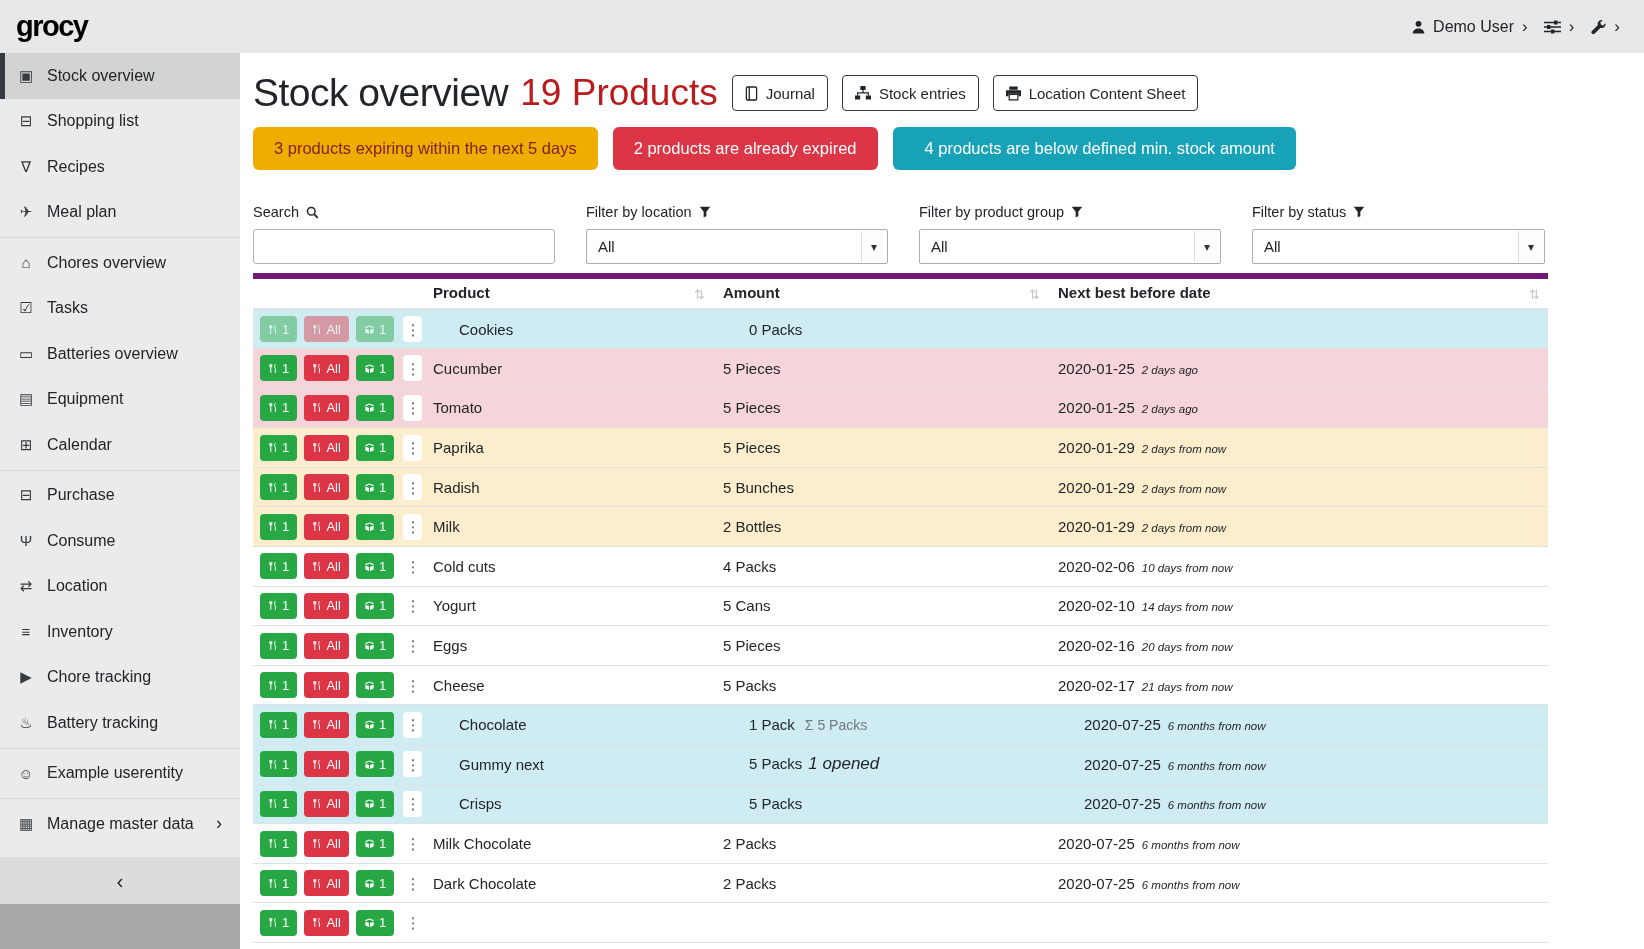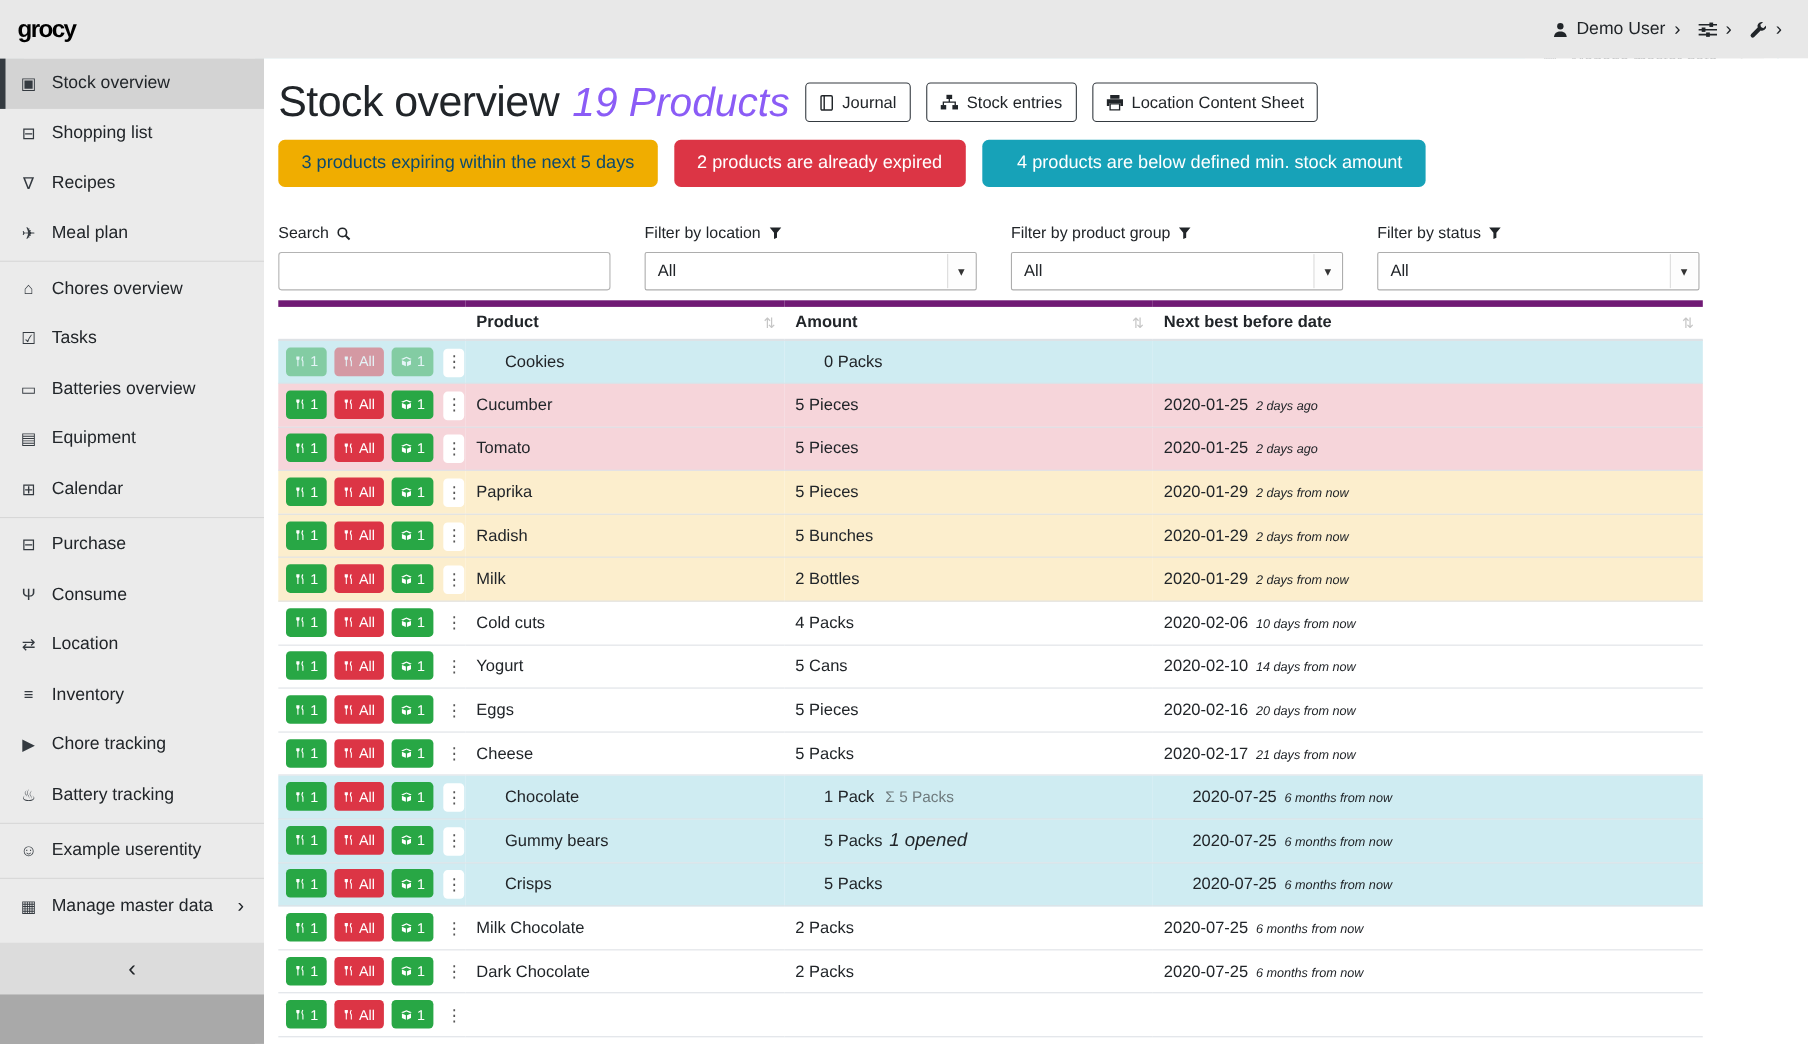--- a/index.html
+++ b/index.html
@@ -2,21 +2,21 @@
 <html style="--btn-green: #28a745; --btn-red: #dc3545; --row-info: #cfecf2; --row-danger: #f6d5da; --row-warning: #fceecd; --accent-dark: #343a40;"><head>
 <meta charset="utf-8">
 <style>
   * { box-sizing:border-box; margin:0; padding:0; }
   html,body { width:1644px; height:949px; overflow:hidden; }
   body { font-family:"Liberation Sans", sans-serif; background:#fff; color:#212529; }
 
   
   .topbar { position:fixed; top:0; left:0; width:1644px; height:53px; background:#e8e8e8;
             display:flex; align-items:center; justify-content:space-between; padding:0 24px 0 16px; z-index:10; }
-  .logo { font-size:22px; font-weight:800; letter-spacing:-1.5px; color:#000; cursor:pointer; }
+  .logo { font-size:29px; font-weight:800; letter-spacing:-1.5px; color:#000; cursor:pointer; }
   .topbar-right { display:flex; align-items:center; gap:16px; }
   .top-item { display:flex; align-items:center; gap:7px; font-size:16px; color:#212529; cursor:pointer; }
   .chev { font-size:17px; color:#212529; margin-left:1px; }
 
   
   .sidebar { position:fixed; top:53px; left:0; width:240px; height:896px; background:#ebebeb;
              display:flex; flex-direction:column; }
   .side-menu { flex:1 1 auto; overflow:hidden; }
   .side-item { position:relative; height:45.5px; display:flex; align-items:center; padding-left:15px;
                gap:10px; font-size:16px; color:#212529; cursor:pointer; }
@@ -30,21 +30,21 @@
                font-size:21px; color:#212529; cursor:pointer; }
   .side-bottomfill { height:45px; background:#a9a9a9; }
 
   
   .main { position:fixed; top:53px; left:240px; width:1404px; height:896px; background:#fff;
           padding:18px 0 0 13px; overflow:hidden; }
   .content { width:1295px; }
 
   .title-row { display:flex; align-items:center; }
   .page-title { font-size:39px; font-weight:500; color:#212529; letter-spacing:-0.5px; }
-  .page-subtitle { font-size:37px; font-weight:300; color:#8b5cf6; margin-left:12px;font-style:italic; }
+  .page-subtitle { font-size:37px; font-weight:300; color:#b91c1c; margin-left:12px; }
   .tb-group { display:flex; gap:14px; margin-left:14px;border-radius:13px; }
   .tb-btn { display:inline-flex; align-items:center; gap:8px; height:36px; padding:0 12px; background:#fff;
             border:1px solid var(--accent-dark,#343a40); border-radius:4px; font-size:15px; color:#212529;
             cursor:pointer; font-family:inherit; white-space:nowrap; }
 
   .alerts { display:flex; gap:15px; margin-top:12px; }
   .alert { height:43px; display:flex; align-items:center; padding:0 21px; border-radius:6px;
            font-size:16.5px; cursor:pointer; white-space:nowrap; }
 
   .filters { display:grid; grid-template-columns:333px 333px 333px 1fr; margin-top:34px; }
@@ -260,21 +260,21 @@
               <path fill="#212529" d="M3.5 0h9v3.5h-9z"></path>
               <path fill="#212529" d="M0 4h16v6.5h-2.7V7.8H2.7v2.7H0z"></path>
               <path fill="#fff" stroke="#212529" stroke-width="1.3" d="M3.4 8.5h9.2v5.8H3.4z"></path>
             </svg>
           <span>Location Content Sheet</span>
         </button>
       </div>
     </div>
 
     <div class="alerts">
-      <div class="alert" style="background-color: rgb(240, 173, 0); color: #0c4a6e;">
+      <div class="alert" style="background-color: rgb(240, 173, 0); color: #7f1d1d;">
         <span>3 products expiring within the next 5 days</span>
       </div>
       <div class="alert" style="background-color: rgb(220, 53, 69); color: rgb(255, 255, 255);">
         <span>2 products are already expired</span>
       </div>
       <div class="alert" style="background-color: rgb(23, 162, 184); color: rgb(255, 255, 255); padding-left: 32px;">
         <span>4 products are below defined min. stock amount</span>
       </div>
     </div>
 
@@ -729,21 +729,21 @@
       <button class="rbtn b-green">
         <svg width="11" height="11" viewBox="0 0 16 16">
                   <path fill="currentColor" d="M8 2L1 4.8l2.5 1L8 3.6l4.5 2.2 2.5-1zM2 6.5v5.8l5.2 2.2V8.7zM14 6.5l-5.2 2.2v5.8L14 12.3z"></path>
                 </svg>
         <span>1</span>
       </button>
       <button class="rbtn-menu">
         <span>⋮</span>
       </button>
     </td>
-    <td class="cell-product"><span>Gummy bears</span></td>
+    <td class="cell-product"><span>Gummy next</span></td>
     <td class="cell-amount">
       <span>5 Packs</span><span class="amt-note">1 opened</span>
     </td>
     <td class="cell-date">
       <span>2020-07-25</span><span class="date-note">6 months from now</span>
     </td>
   </tr>
 
   <tr class="row-info">
     <td class="cell-actions">

